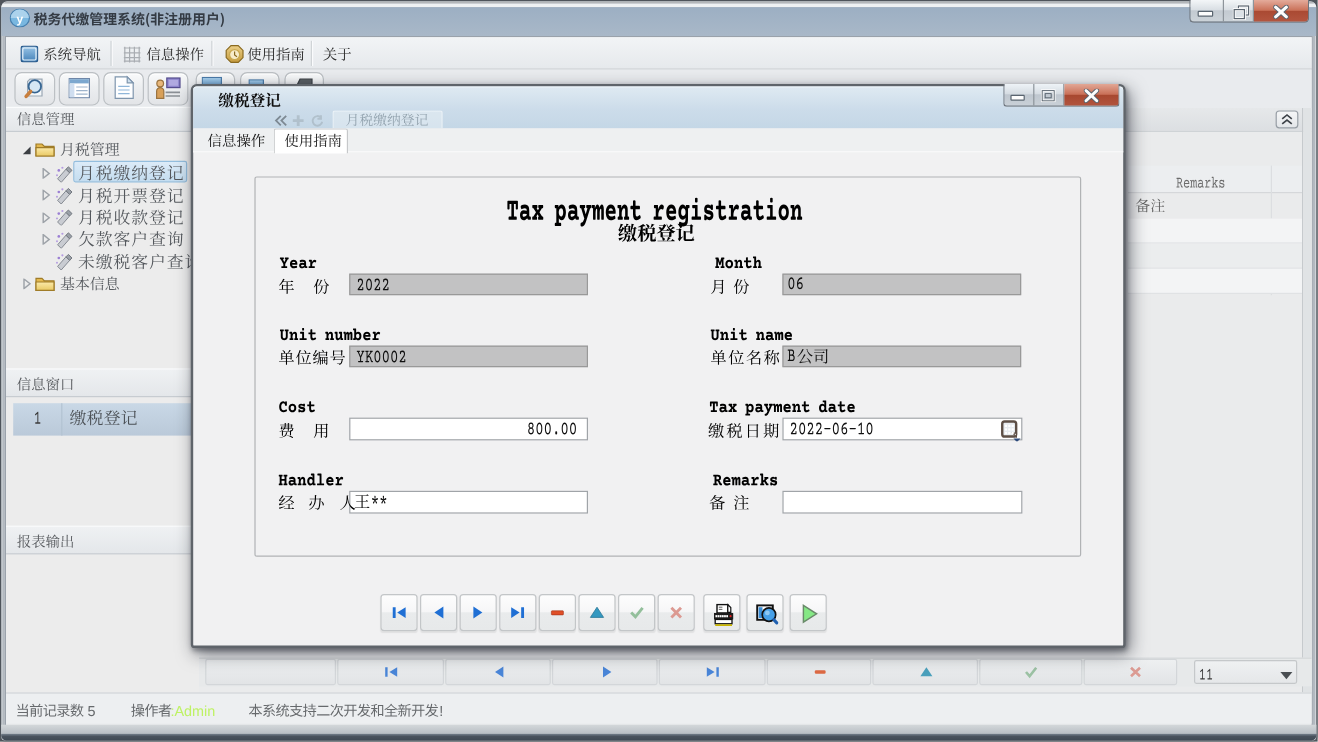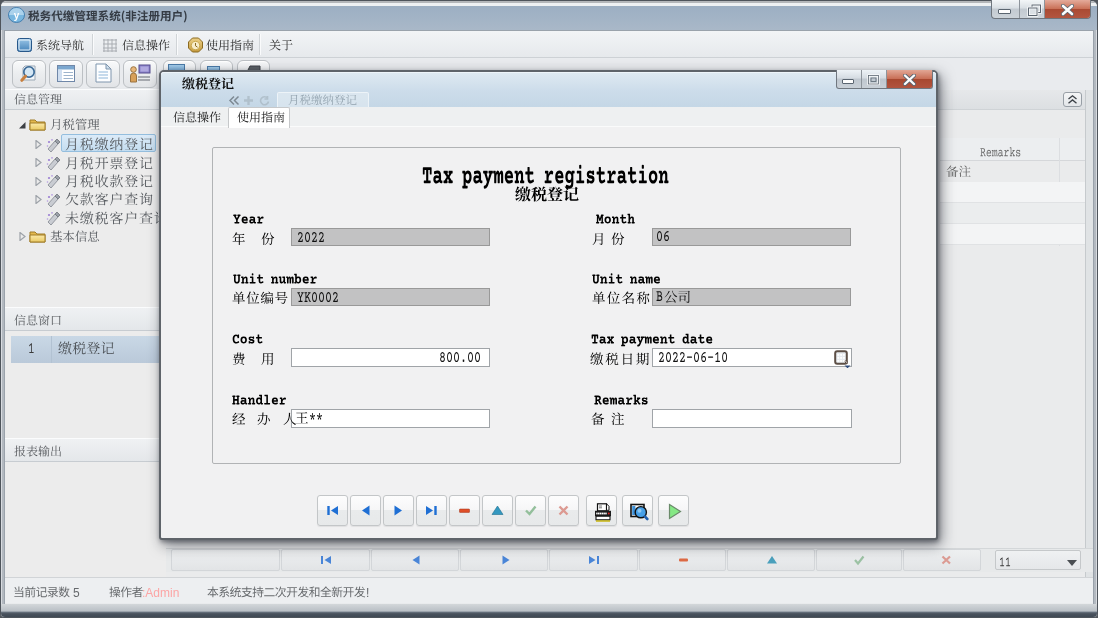--- a/index.html
+++ b/index.html
@@ -457,21 +457,21 @@
     </g>
   </svg>
 <span class="abs" style="left:73px;top:585.5px;font-size:12px;color:#66696c">5</span>
 <svg style="position:absolute;left:108.5px;top:585.5px;overflow:visible" width="36" height="14">
     <g fill="#66696c">
       <use href="#q70" transform="translate(0.0,10.4) scale(0.011800,-0.011800)"></use>
       <use href="#q71" transform="translate(11.3,10.4) scale(0.011800,-0.011800)"></use>
       <use href="#q72" transform="translate(22.6,10.4) scale(0.011800,-0.011800)"></use>
     </g>
   </svg>
-<span class="abs" style="left:142px;top:585.5px;font-size:12px;color:#fca5a5">:Admin</span>
+<span class="abs" style="left:142px;top:585.5px;font-size:12px;color:#bef264">:Admin</span>
 <svg style="position:absolute;left:207.0px;top:585.5px;overflow:visible" width="160" height="14">
     <g fill="#66696c">
       <use href="#q73" transform="translate(0.0,10.4) scale(0.011800,-0.011800)"></use>
       <use href="#q74" transform="translate(11.3,10.4) scale(0.011800,-0.011800)"></use>
       <use href="#q75" transform="translate(22.6,10.4) scale(0.011800,-0.011800)"></use>
       <use href="#q76" transform="translate(33.9,10.4) scale(0.011800,-0.011800)"></use>
       <use href="#q77" transform="translate(45.2,10.4) scale(0.011800,-0.011800)"></use>
       <use href="#q78" transform="translate(56.5,10.4) scale(0.011800,-0.011800)"></use>
       <use href="#q79" transform="translate(67.8,10.4) scale(0.011800,-0.011800)"></use>
       <use href="#q80" transform="translate(79.1,10.4) scale(0.011800,-0.011800)"></use>

